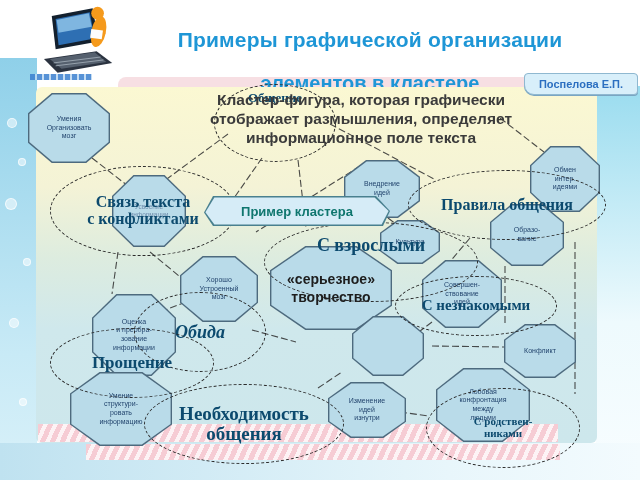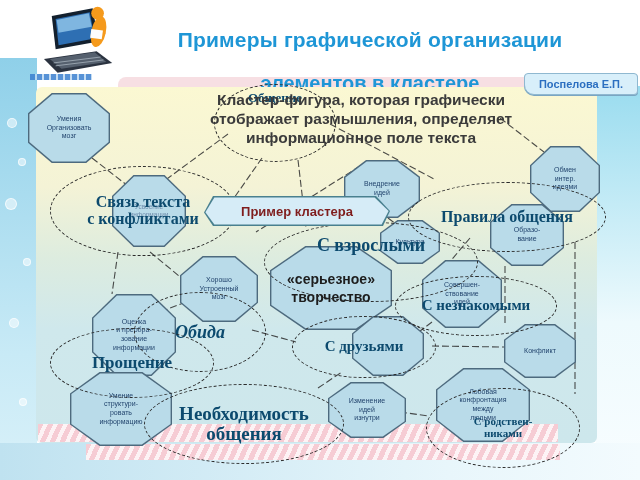--- a/index.html
+++ b/index.html
@@ -51,21 +51,21 @@
   .ell{position:absolute;z-index:4;border:1.6px dashed #2a2a2a;border-radius:50%;
     display:flex;align-items:center;justify-content:center;text-align:center;background:transparent;}
   .elabel{font-family:"Liberation Serif","DejaVu Serif",serif;font-weight:bold;color:#0c4a6e;
     white-space:pre-line;line-height:1.05;}
   
   .banner{position:absolute;left:204px;top:196px;width:186px;height:30px;z-index:5;
     --plq:polygon(9px 0,calc(100% - 14px) 0,100% 50%,calc(100% - 7px) 100%,9px 100%,0 55%);}
   .banner .shape{position:absolute;inset:0;clip-path:var(--plq);background:#49808f;}
   .banner .fill{position:absolute;inset:1.4px;clip-path:var(--plq);background:#d6ecf7;
     display:flex;align-items:center;justify-content:center;
-    color:#7f1d1d;font-size:13px;font-weight:bold;}
+    color:#0f766e;font-size:13px;font-weight:bold;}
   .laptop{position:absolute;left:42px;top:2px;width:78px;height:74px;z-index:1;}
 </style>
 </head>
 <body>
 
 <div class="canvas">
 
   <div class="strip-left"></div>
   <div class="strip-right"></div>
   <div class="strip-bottom"></div>
@@ -237,37 +237,34 @@
       </div>
   </div>
 
   <div class="ell" style="left:214px;top:84px;width:122px;height:78px;align-items:flex-start;padding-top:6px;box-sizing:border-box;">
     <span class="elabel" style="font-size:13px;">Общение</span>
   </div>
   <div class="ell" style="left:50px;top:166px;width:184px;height:88px;">
     <span class="elabel" style="font-size:16px;">Связь текста
 с конфликтами</span>
   </div>
-  <div class="ell" style="left:408px;top:182px;width:196px;height:68px;">
+  <div class="ell" style="left:408px;top:170px;width:196px;height:68px;">
     <span class="elabel" style="font-size:16px;">Правила общения</span>
   </div>
   <div class="ell" style="left:264px;top:222px;width:214px;height:80px;align-items:flex-start;padding-top:13px;box-sizing:border-box;">
     <span class="elabel" style="font-size:18px;">С взрослыми</span>
   </div>
   <div class="ell" style="left:395px;top:276px;width:160px;height:58px;">
     <span class="elabel" style="font-size:15px;">С незнакомыми</span>
   </div>
   <div class="ell" style="left:134px;top:292px;width:130px;height:78px;font-style:italic;">
     <span class="elabel" style="font-size:18px;">Обида</span>
   </div>
   <div class="ell" style="left:50px;top:328px;width:162px;height:68px;">
     <span class="elabel" style="font-size:17px;">Прощение</span>
-  </div>
-  <div class="ell" style="left:292px;top:316px;width:142px;height:60px;">
-    <span class="elabel" style="font-size:15px;">С друзьями</span>
   </div>
   <div class="ell" style="left:144px;top:384px;width:198px;height:78px;">
     <span class="elabel" style="font-size:19px;">Необходимость
 общения</span>
   </div>
   <div class="ell" style="left:426px;top:388px;width:152px;height:78px;">
     <span class="elabel" style="font-size:11px;">С родствен-
 никами</span>
   </div>
 

